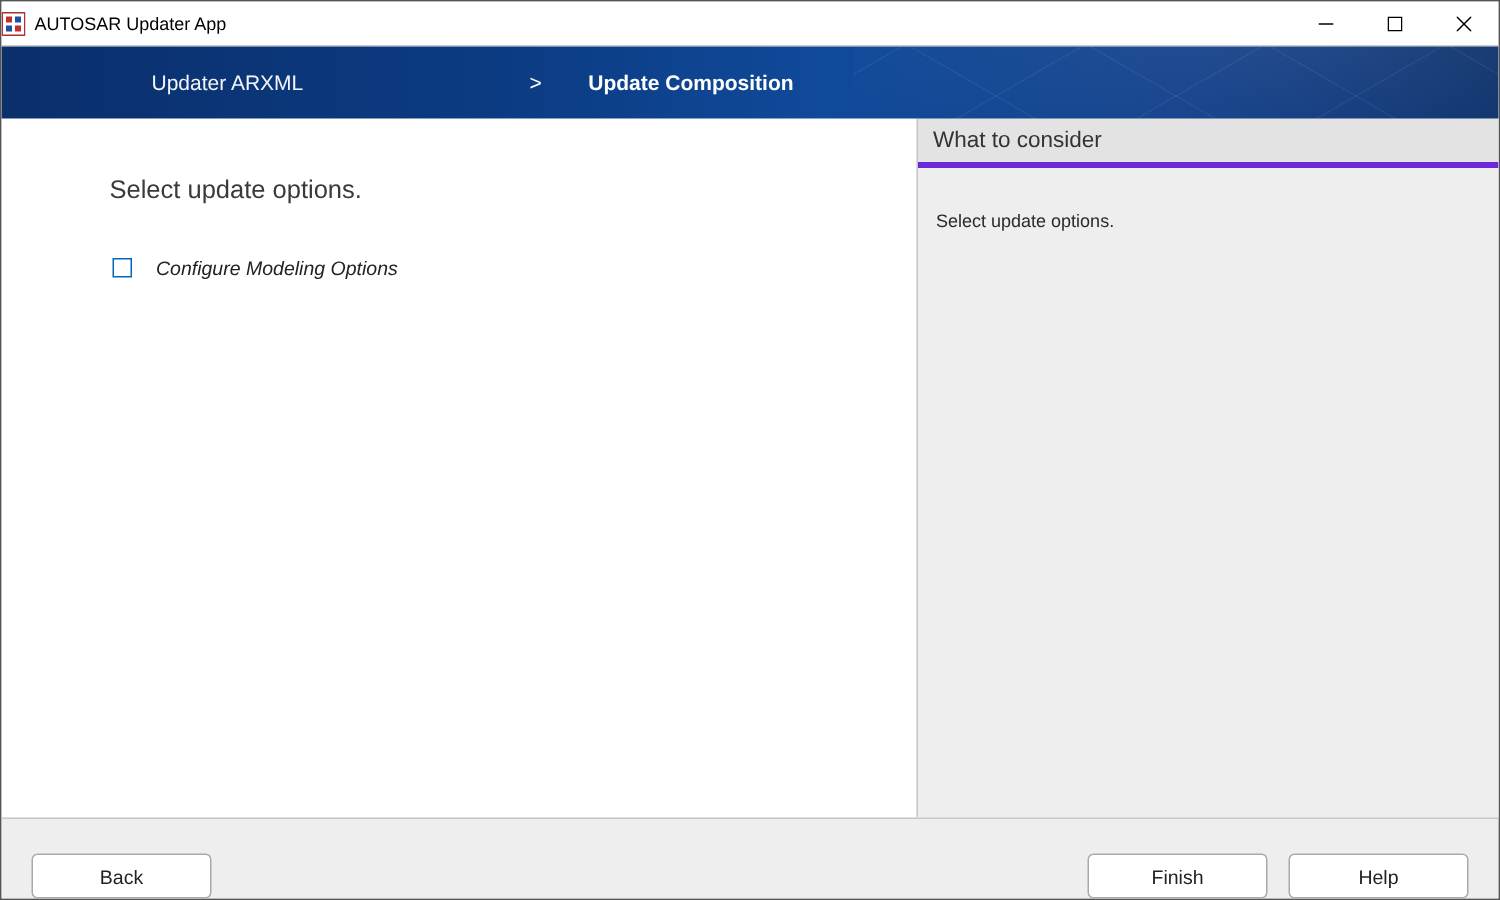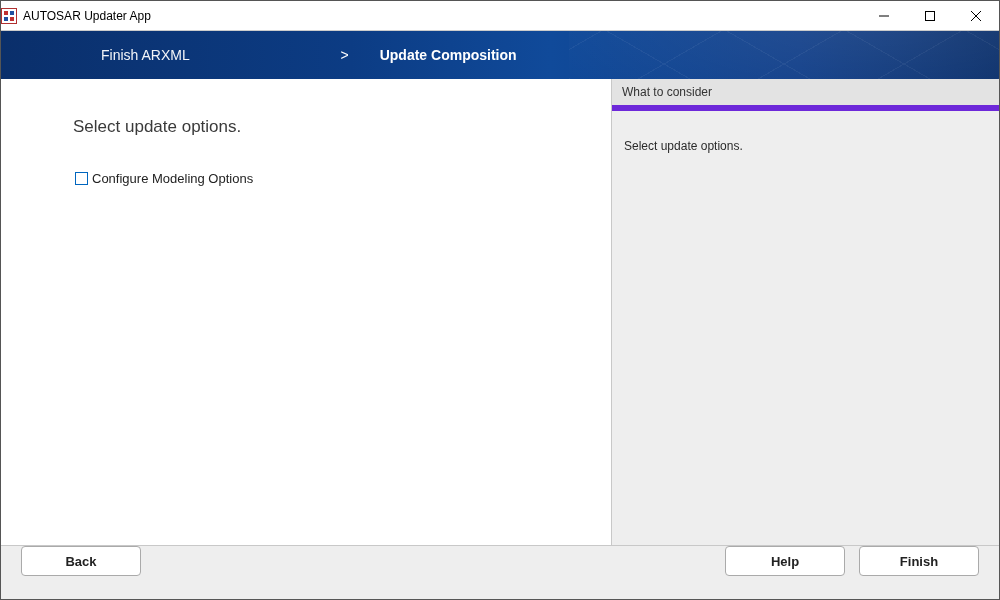--- a/index.html
+++ b/index.html
@@ -98,63 +98,63 @@
     }
     .left-pane h2 {
       font-size: 17px;
       font-weight: 400;
       color: #3a3a3a;
       margin-bottom: 34px;
     }
     .checkbox-row {
       display: flex;
       align-items: center;
-      gap: 4px;
+      gap: 16px;
       font-size: 13px;
       color: #222;
       user-select: none;
       margin-left: 2px;
+      font-style: italic;
     }
     .checkbox-box {
       width: 13px;
       height: 13px;
       border: 1px solid #0066bf;
       background: #ffffff;
       display: inline-block;
     }
     .right-pane {
       width: 388px;
       border-left: 1px solid #c8c8c8;
       background: #eeeeee;
       display: flex;
       flex-direction: column;
     }
     .right-header {
       background: #e3e3e3;
-      border-bottom: 6px solid #6d28d9;
+      border-bottom: 4px solid #6d28d9;
       padding: 6px 10px;
-      font-size: 12px;
+      font-size: 15px;
       color: #333;
     }
     .right-body {
       padding: 28px 12px;
       font-size: 12px;
       color: #2a2a2a;
       background: #eeeeee;
       flex: 1;
     }
     
     .footer {
       height: 54px;
       background: #eeeeee;
       border-top: 1px solid #c8c8c8;
       display: flex;
-      align-items: flex-start;
+      align-items: flex-end;
       padding: 0 20px;
-      font-weight: bold;
     }
     .footer-spacer { flex: 1; }
     .btn {
       height: 30px;
       min-width: 120px;
       background: #ffffff;
       border: 1px solid #aaaaaa;
       border-radius: 4px;
       font-size: 13px;
       color: #222;
@@ -195,21 +195,21 @@
     <div class="titlebar-btn">
       <svg width="10" height="10" viewBox="0 0 10 10">
           <line x1="0" y1="0" x2="10" y2="10" stroke="#000" stroke-width="1"></line>
           <line x1="10" y1="0" x2="0" y2="10" stroke="#000" stroke-width="1"></line>
         </svg>
     </div>
   </div>
 </div>
 
 <div class="stepsbar">
-  <div class="step dim step-first">Finish ARXML</div>
+  <div class="step dim step-first">Updater ARXML</div>
   <div class="step-sep step-sep-gt">&gt;</div>
   <div class="step current">Update Composition</div>
 </div>
 
 <div class="content">
   <div class="left-pane">
     <h2>Select update options.</h2>
     <label class="checkbox-row">
       <span class="checkbox-box"></span>
       <span>Configure Modeling Options</span>
@@ -217,15 +217,15 @@
   </div>
   <div class="right-pane">
     <div class="right-header">What to consider</div>
     <div class="right-body">Select update options.</div>
   </div>
 </div>
 
 <div class="footer">
   <div class="btn">Back</div>
   <div class="footer-spacer"></div>
+  <div class="btn">Finish</div>
   <div class="btn">Help</div>
-  <div class="btn">Finish</div>
 </div>
 
 </body></html>

